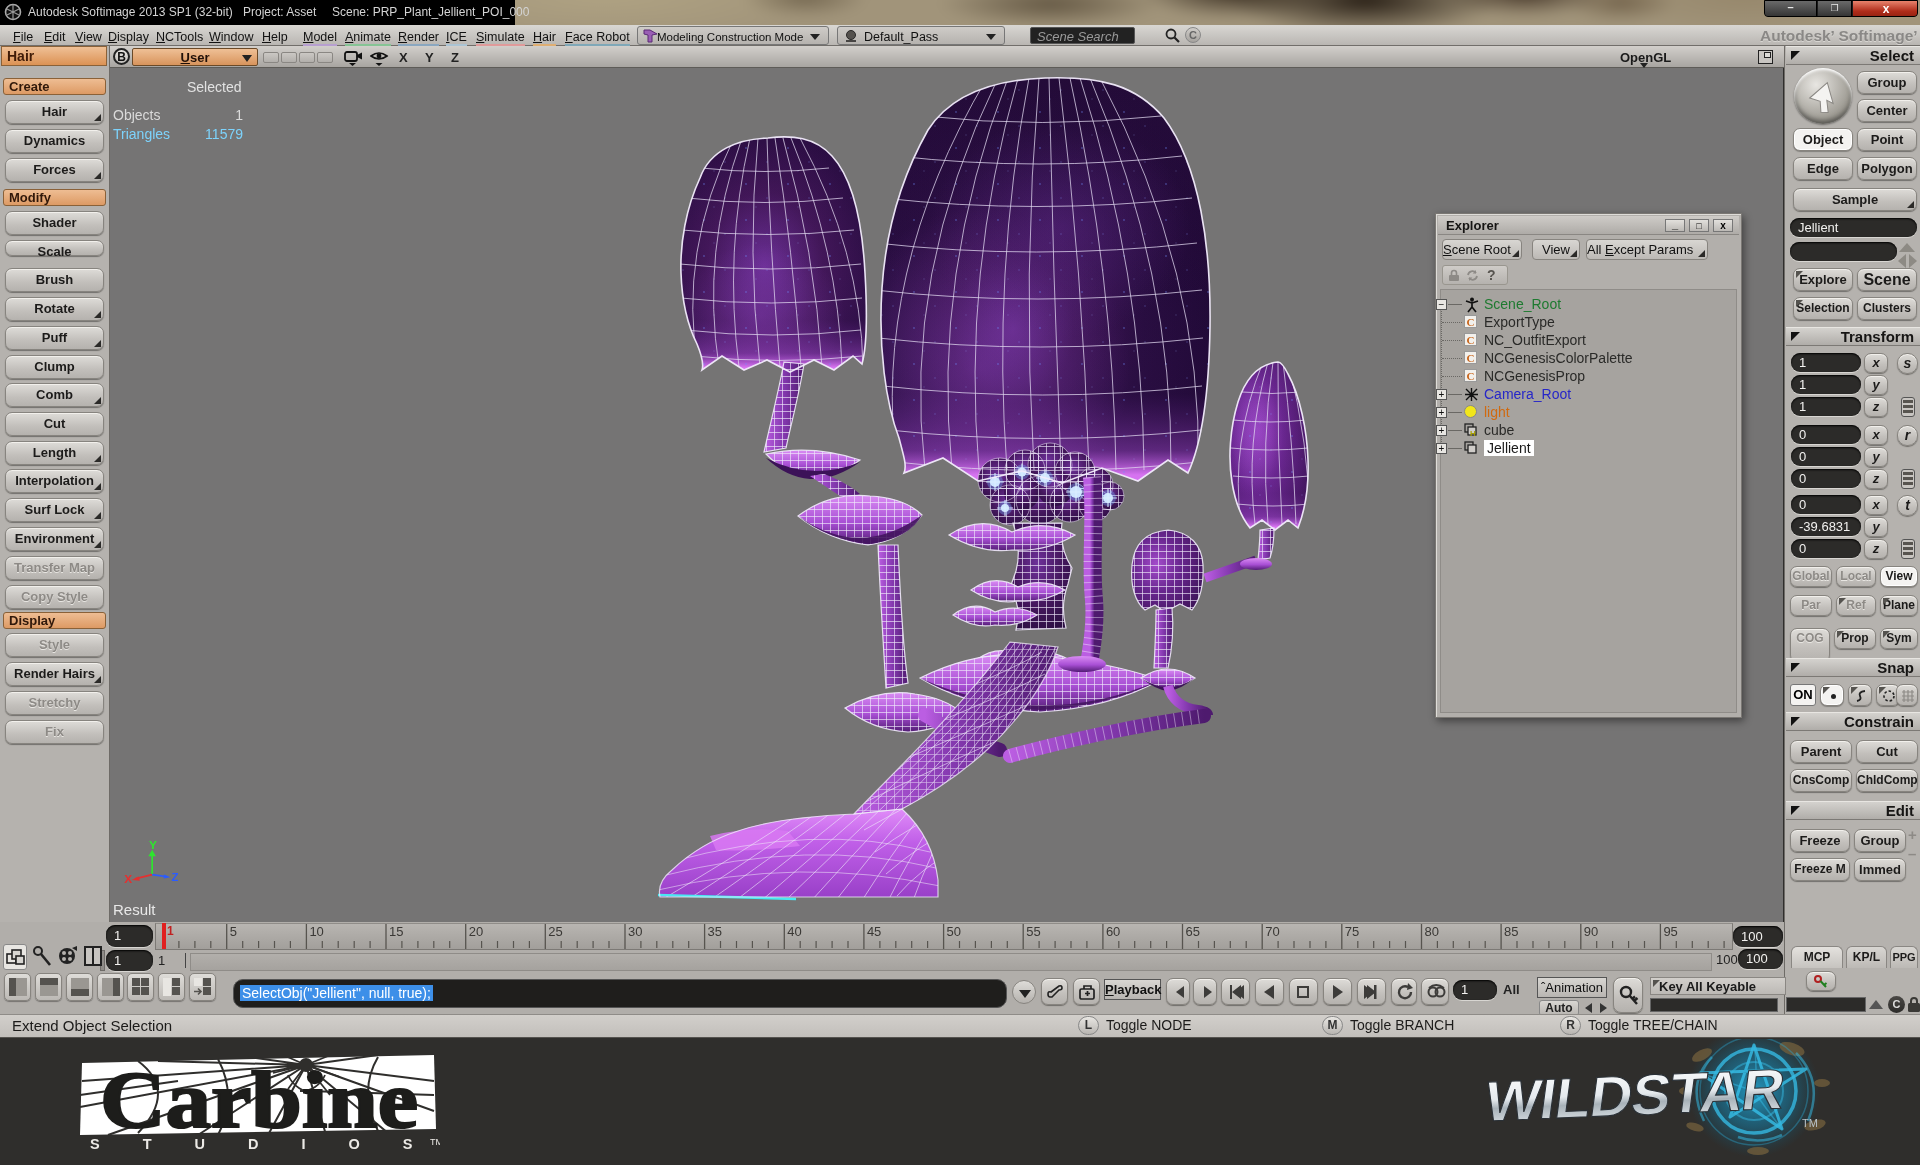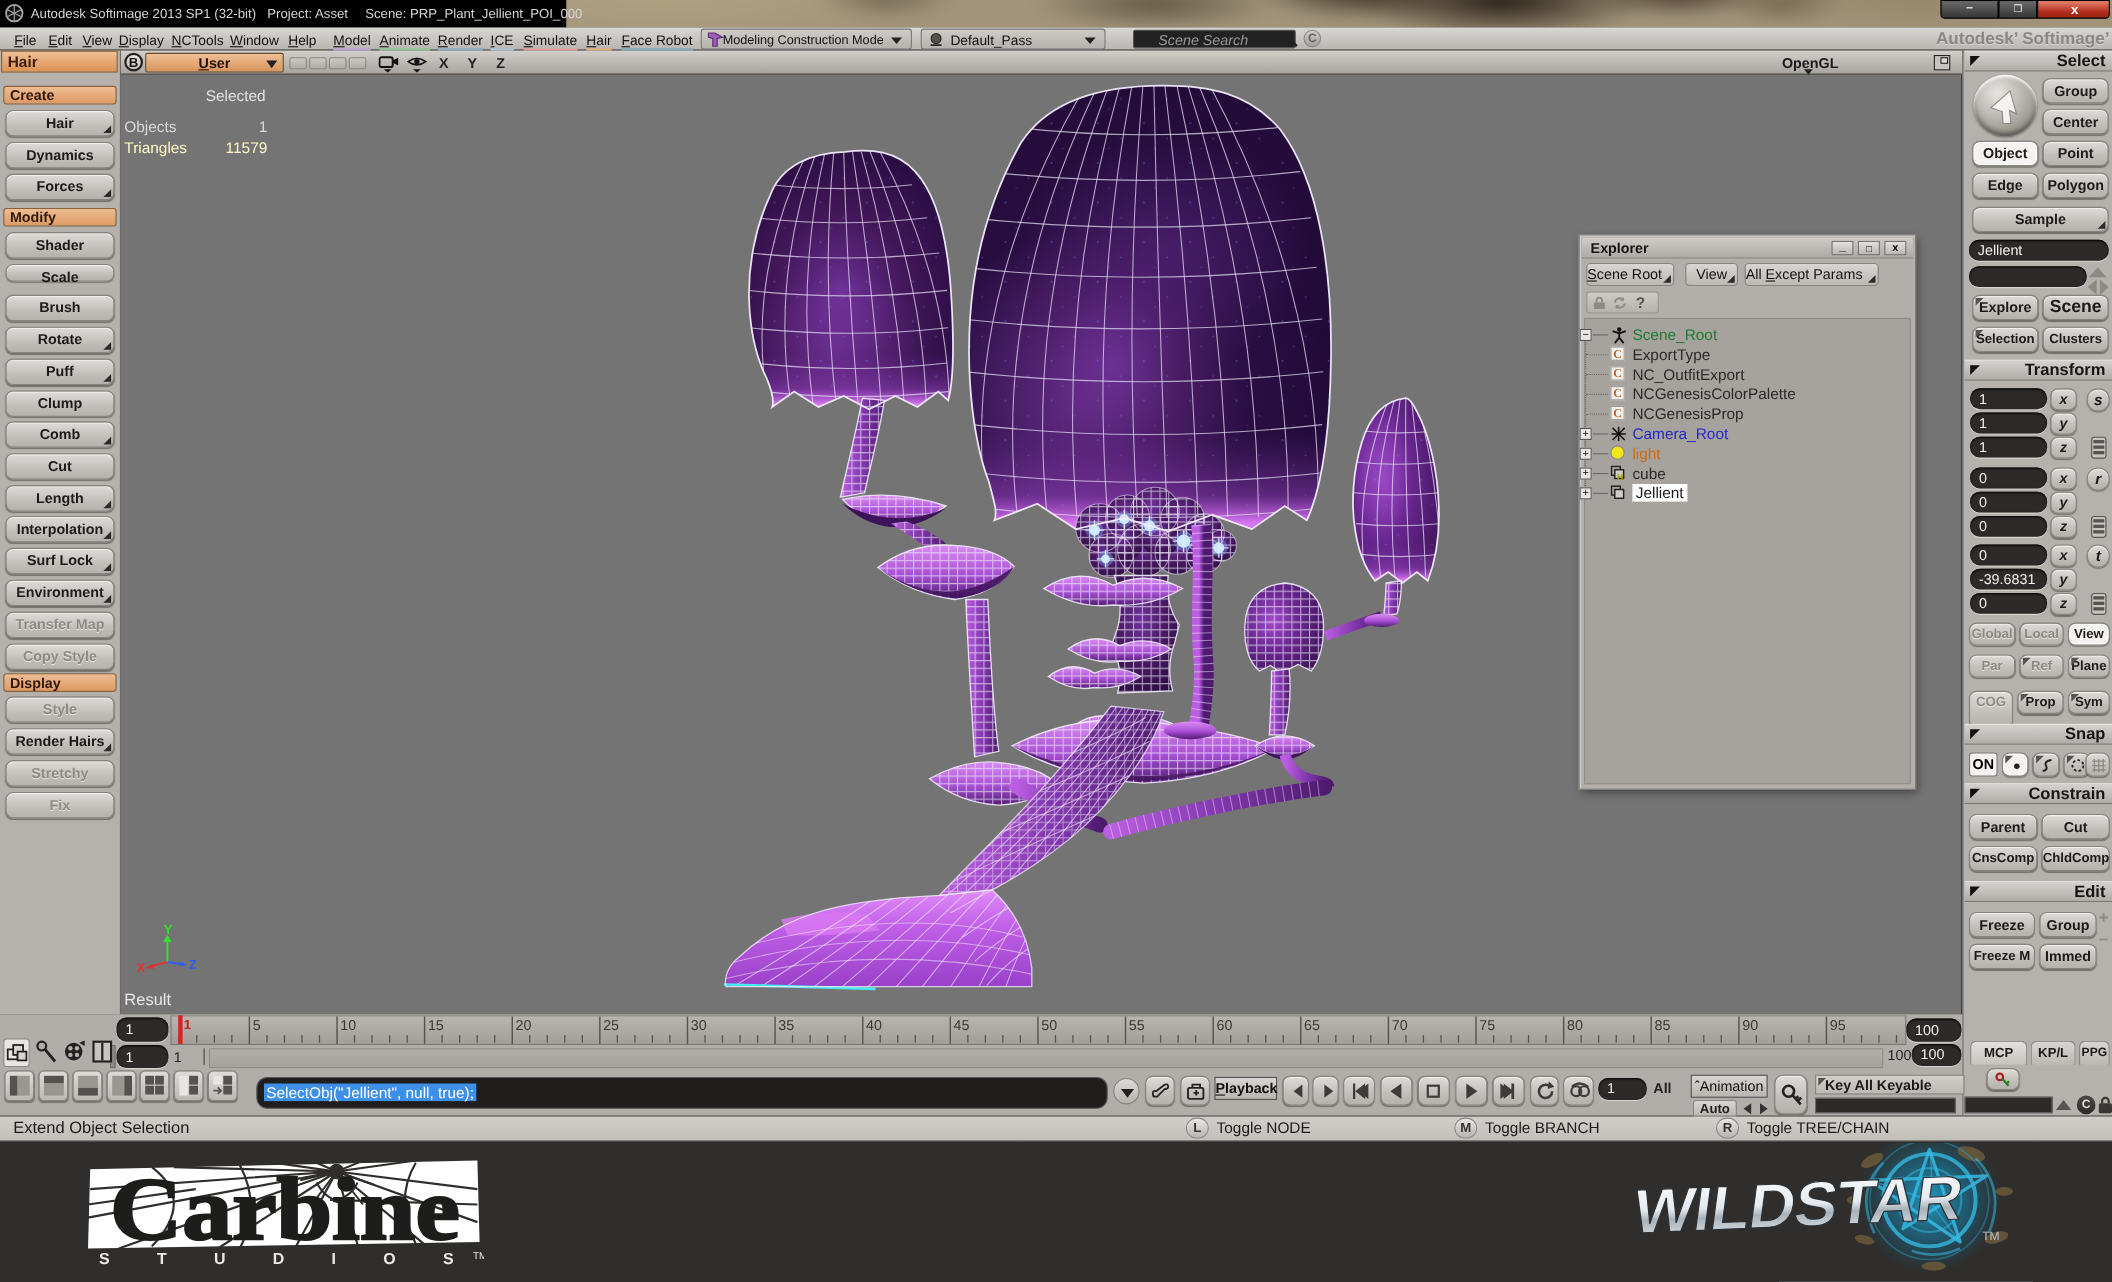--- a/index.html
+++ b/index.html
@@ -67,21 +67,21 @@
 <div class="abs" style="right:8px;top:7px;width:0;height:0;border-left:5px solid transparent;border-right:5px solid transparent;border-top:6px solid #222"></div>
     </div>
 <div class="abs" style="left:837px;top:26px;width:168px;height:19px;background:linear-gradient(#cfccc8,#b5b2ae);border:1px solid #777;border-radius:3px">
 <svg class="abs" style="left:5px;top:2px" width="16" height="14" viewBox="0 0 16 14">
         <circle cx="8" cy="6" r="4.5" fill="#55524e" stroke="#2a2928"></circle>
         <path d="M3 12 h10" stroke="#2a2928" stroke-width="1.6"></path>
       </svg>
 <div class="abs" style="left:26px;top:3px;font-size:12.5px;color:#111">Default_Pass</div>
 <div class="abs" style="right:8px;top:7px;width:0;height:0;border-left:5px solid transparent;border-right:5px solid transparent;border-top:6px solid #222"></div>
     </div>
-<div class="abs" style="left:1030px;top:27px;width:148px;height:17px;background:#222;border:1px solid #555;border-radius:2px;color:#999;font-style:italic;font-size:13px;padding:1px 0 0 22px">Scene Search</div>
+<div class="abs" style="left:1030px;top:27px;width:105px;height:17px;background:#222;border:1px solid #555;border-radius:2px;color:#999;font-style:italic;font-size:13px;padding:1px 0 0 6px">Scene Search</div>
 <svg class="abs" style="left:1164px;top:27px" width="17" height="17" viewBox="0 0 17 17">
       <circle cx="7" cy="7" r="4.5" fill="none" stroke="#222" stroke-width="1.8"></circle>
       <path d="M10.5 10.5 L15 15" stroke="#222" stroke-width="2.2"></path>
     </svg>
 <div class="abs" style="left:1185px;top:27px;width:16px;height:16px;border-radius:8px;background:linear-gradient(#cfccc8,#a5a29e);border:1px solid #888;color:#666;font-weight:bold;font-size:11px;text-align:center;line-height:14px">C</div>
 <div class="abs" style="left:1760px;top:27px;width:156px;font-size:15.5px;font-weight:bold;color:#8a8886;text-shadow:0 1px 0 #d8d6d2;white-space:nowrap;text-align:right">Autodesk’ Softimage’</div>
 <div class="abs" style="left:0;top:46px;width:110px;height:876px;background:#b5b2ae;border-right:1px solid #6e6b67"></div>
 <div class="hdr" style="left:1px;top:46px;width:106px;height:20px;font-size:14px;line-height:19px;border-radius:0;background:linear-gradient(#efc096,#dc9254);color:#401c08">Hair</div>
 <div class="hdr" style="left:3px;top:78px;width:103px;height:17px">Create</div>
 <div class="btn" style="left:5px;top:100px;width:99px;height:24px;line-height:22px;font-size:13px">Hair<div class="corner"></div></div>
@@ -421,21 +421,21 @@
 <path d="M1168,294 Q1167,375 1172,456"></path>
 <path d="M1173,294 Q1183,375 1186,456"></path>
 <path d="M1178,294 Q1199,375 1200,456"></path>
 </g>
 <path d="M935,10 C880,12 840,28 818,62 C792,108 776,160 772,220 C768,280 776,336 789,370 C794,389 797,398 794,405 L833,390 L868,413 L912,403 L952,415 L992,400 L1028,413 L1058,392 L1078,405 C1091,377 1099,328 1100,258 C1101,180 1090,98 1054,50 C1026,17 990,8 935,10 Z" fill="none" stroke="rgba(242,236,252,.95)" stroke-width="1.6"></path>
 <path d="M658,70 C628,71 600,82 590,110 C576,140 570,175 571,205 C572,235 578,258 587,276 C592,288 594,296 592,302 L612,288 L634,302 L657,292 L680,304 L704,292 L724,302 L743,288 L752,296 C757,278 757,240 755,205 C753,168 746,114 722,88 C705,69 682,67 658,70 Z" fill="none" stroke="rgba(242,236,252,.95)" stroke-width="1.6"></path>
 <path d="M1168,294 C1148,296 1135,312 1128,334 C1120,360 1118,390 1122,414 C1125,434 1132,450 1140,460 L1152,452 L1165,462 L1178,452 L1188,460 C1195,442 1199,420 1198,392 C1197,362 1190,328 1178,306 C1174,298 1171,294 1168,294 Z" fill="none" stroke="rgba(242,236,252,.95)" stroke-width="1.6"></path>
 </svg>
 <div class="abs" style="left:187px;top:79px;font-size:14px;color:#e2e2e2">Selected</div>
 <div class="abs" style="left:113px;top:107px;font-size:14px;color:#dadada;width:130px">Objects<span style="position:absolute;right:0">1</span></div>
-<div class="abs" style="left:113px;top:126px;font-size:14px;color:#fef9c3;width:130px">Triangles<span style="position:absolute;right:0">11579</span></div>
+<div class="abs" style="left:113px;top:126px;font-size:14px;color:#7dd3fc;width:130px">Triangles<span style="position:absolute;right:0">11579</span></div>
 <div class="abs" style="left:113px;top:901px;font-size:15px;color:#e8e8e8">Result</div>
 <svg class="abs" style="left:122px;top:840px" width="56" height="52" viewBox="0 0 52 48">
 <g stroke-width="1.6" fill="none">
         <path d="M28,32 L28,12" stroke="#2ee52e"></path>
         <path d="M28,9 l-3.5,6 h7 z" fill="#2ee52e" stroke="none"></path>
 <path d="M28,32 L12,36" stroke="#e53030"></path>
         <path d="M9,37 l6.5,-3.2 1,3.8 z" fill="#e53030" stroke="none"></path>
 <path d="M28,32 L42,34" stroke="#2b5cff"></path>
         <path d="M45,34.4 l-6,-2.6 -0.4,3.8 z" fill="#2b5cff" stroke="none"></path>
       </g>

